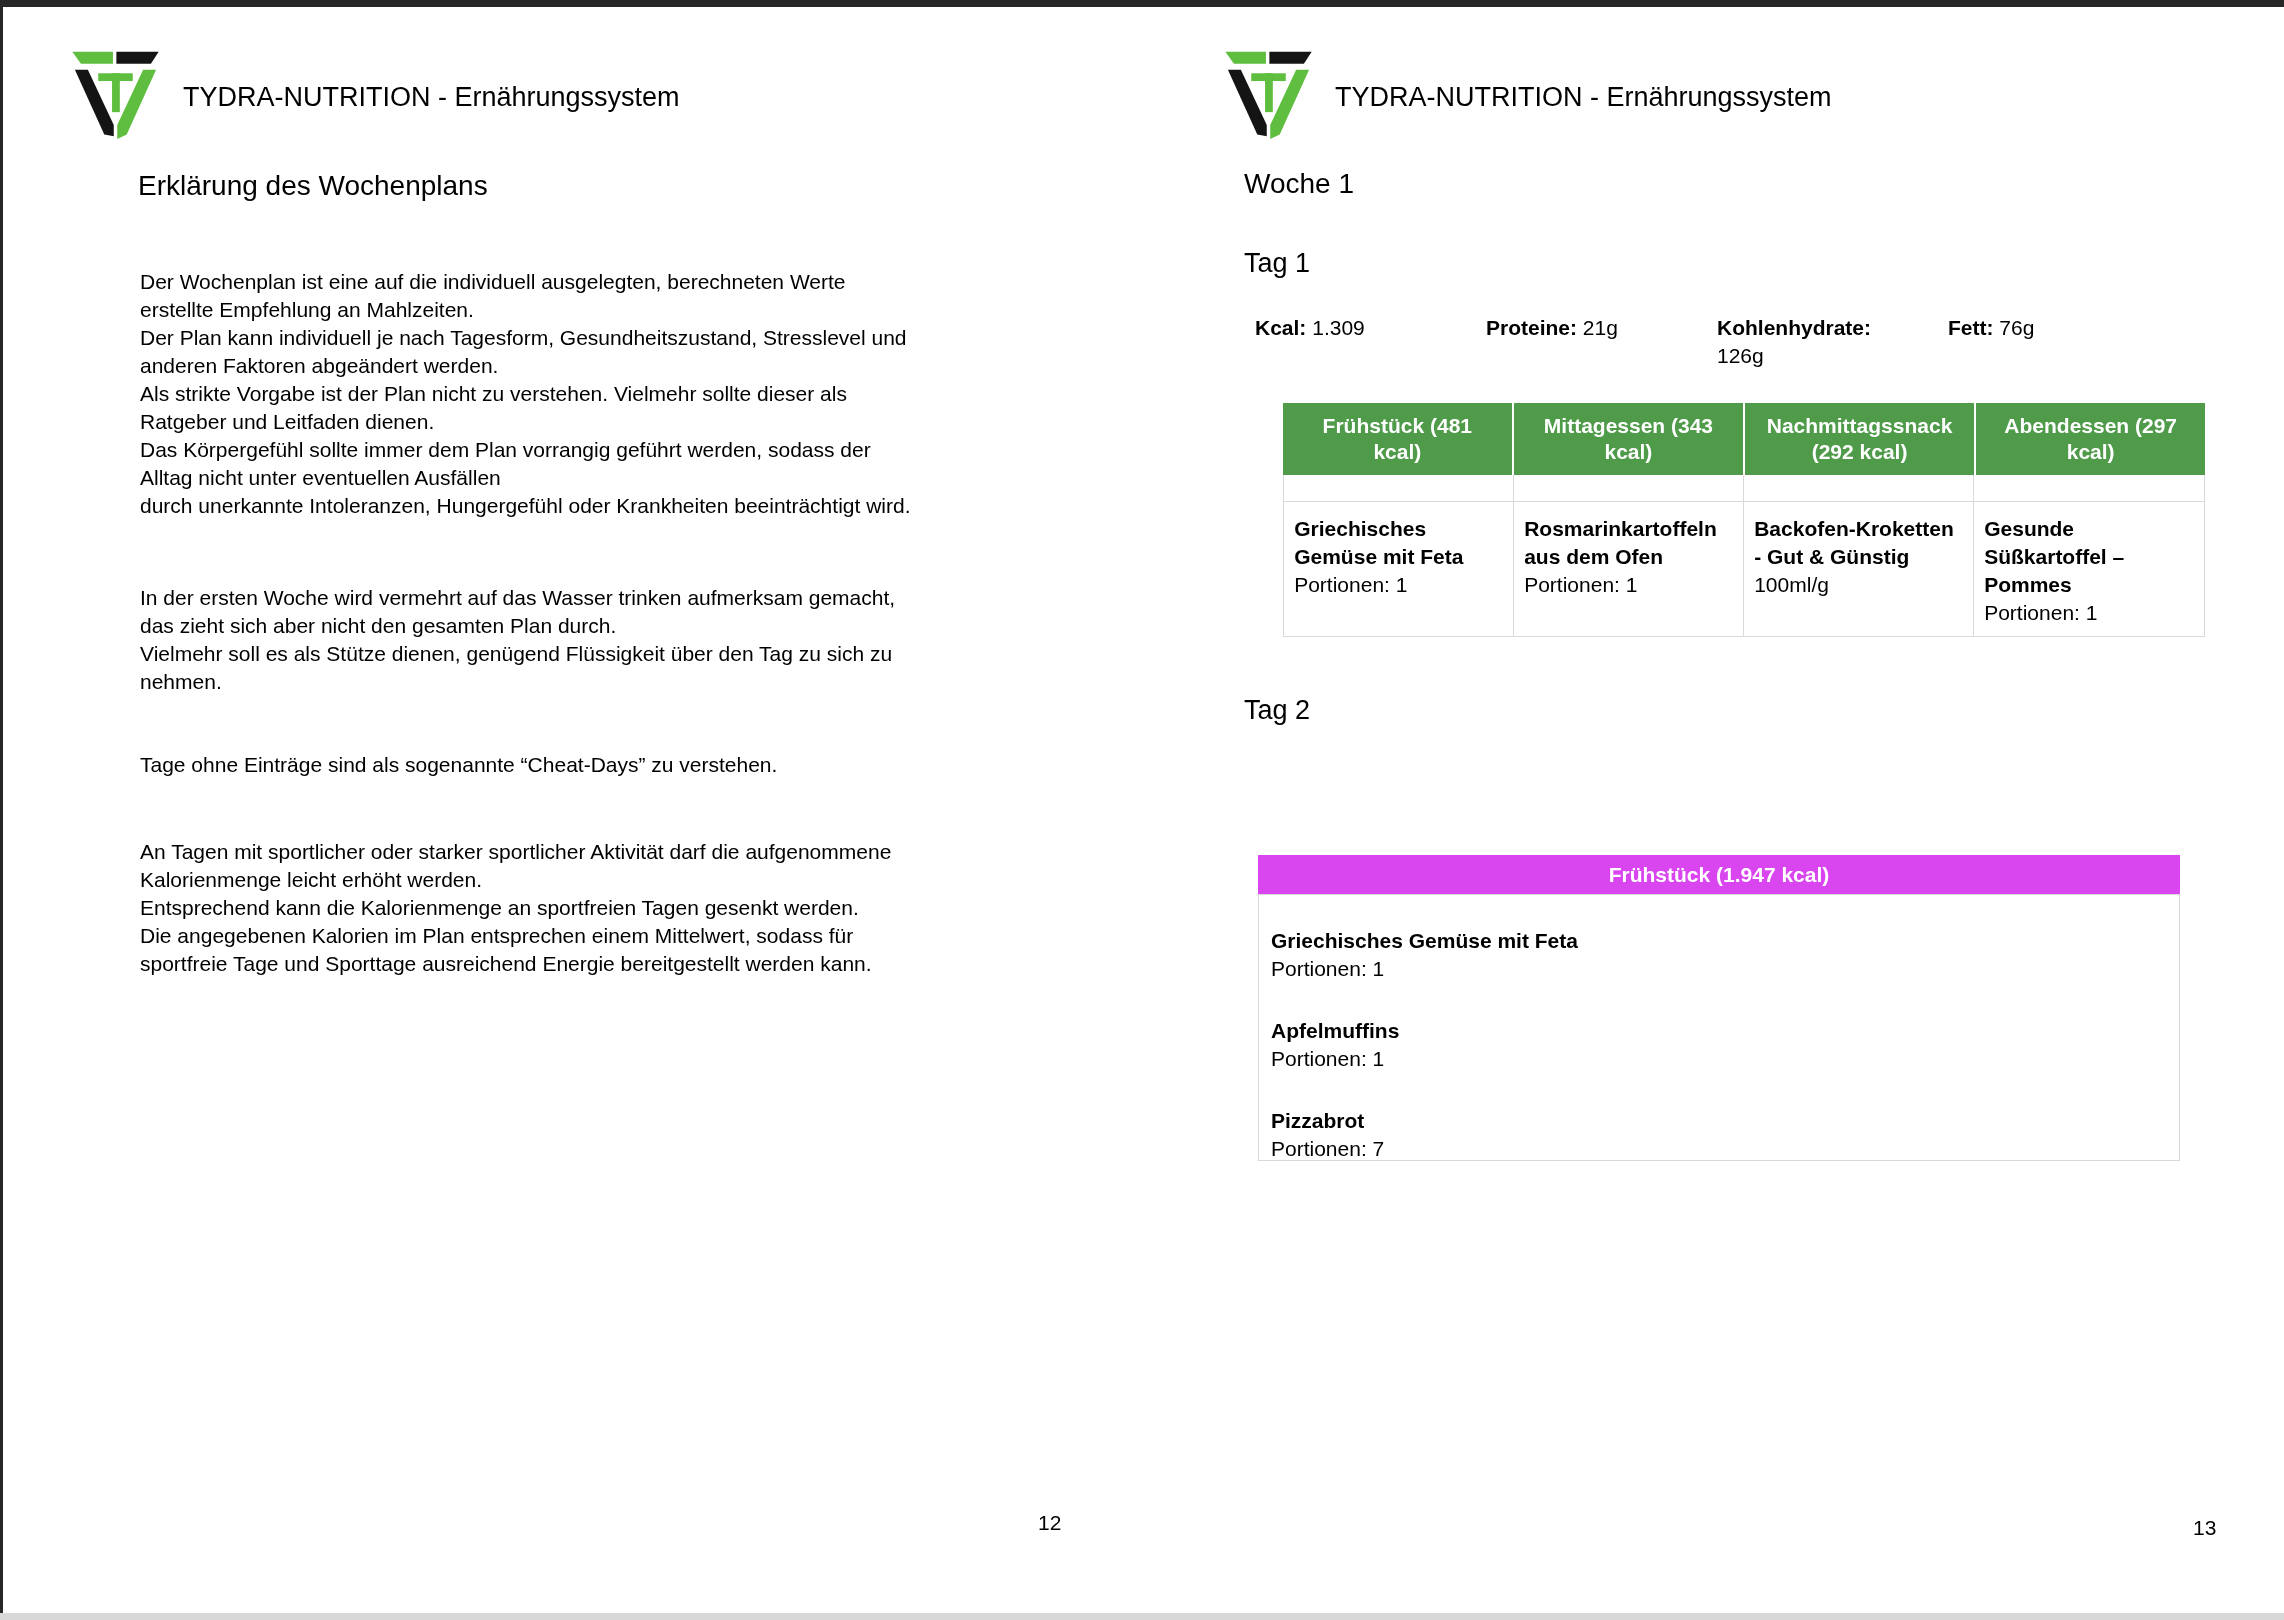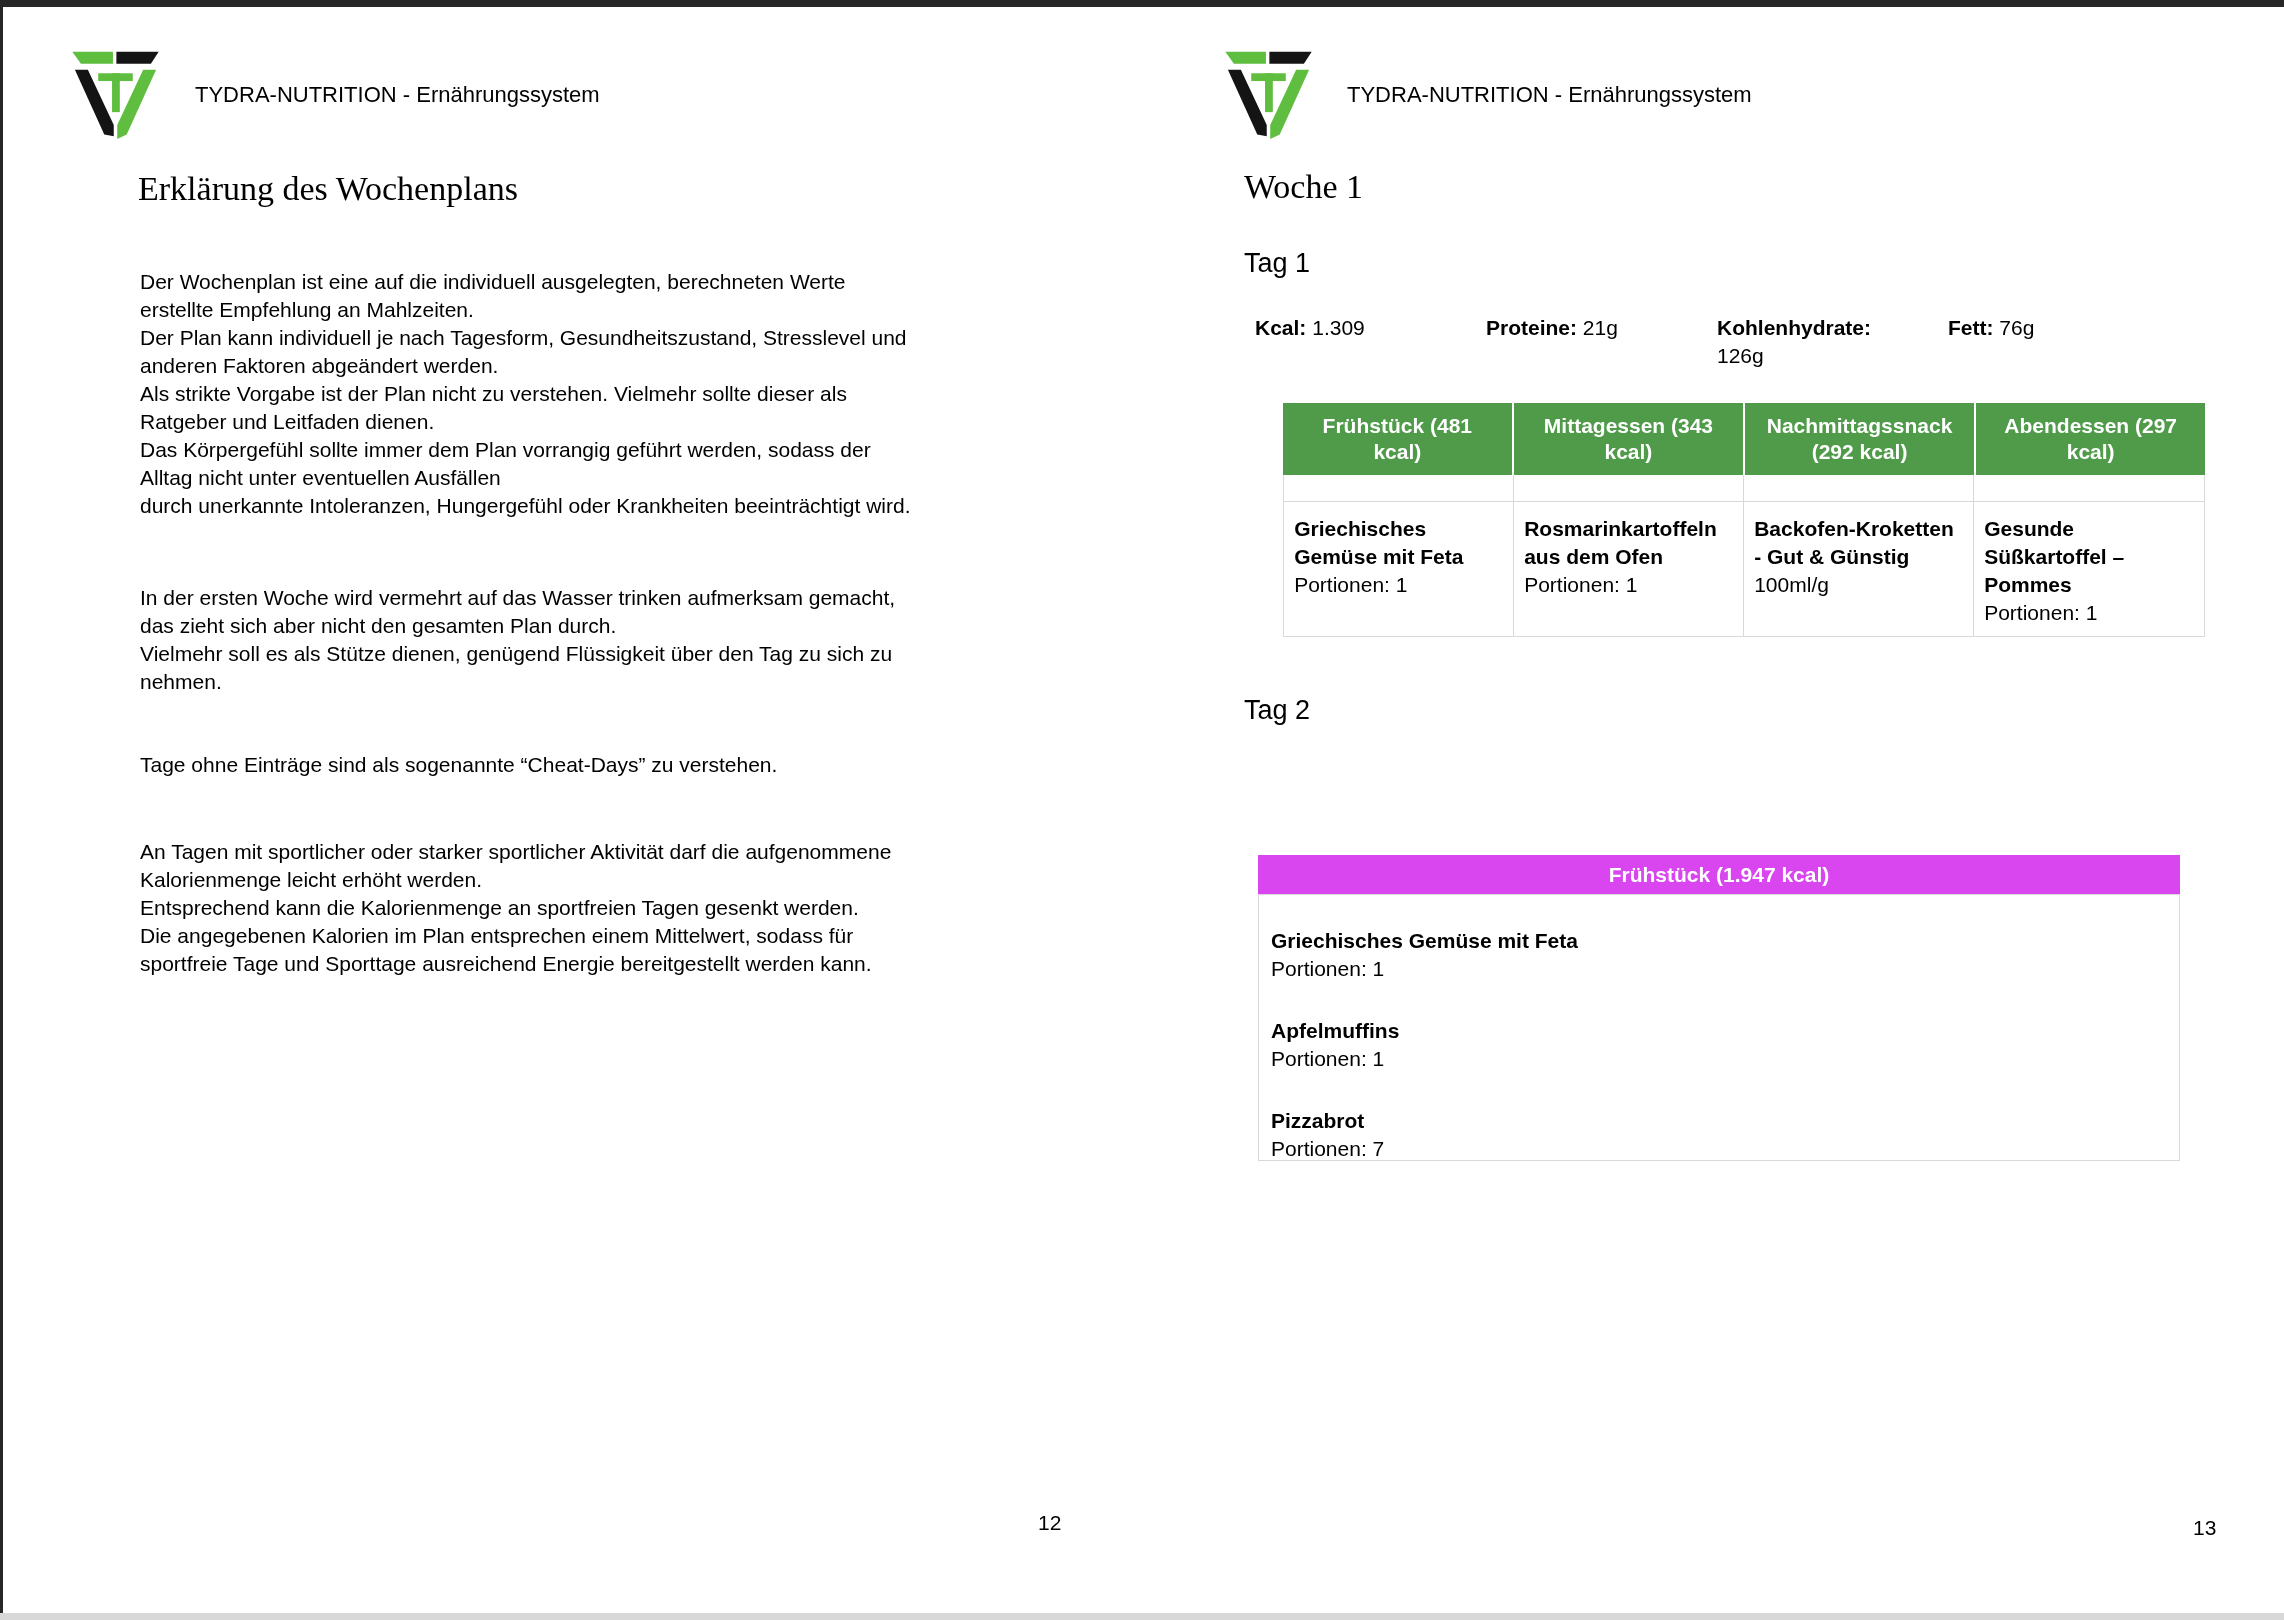--- a/index.html
+++ b/index.html
@@ -9,22 +9,22 @@
   }
   .chrome-top{position:absolute;left:0;top:0;width:2284px;height:6.8px;background:#272727;}
   .chrome-left{position:absolute;left:0;top:0;width:3.4px;height:1613px;background:#272727;}
   .chrome-bottom{position:absolute;left:0;top:1613px;width:2284px;height:6.8px;background:#d8d8d8;}
 
   .page{position:absolute;top:0;height:1610px;}
   #page-left{left:0;width:1146px;}
   #page-right{left:1151px;width:1134px;}
 
   .logo{position:absolute;}
-  .brand{position:absolute;font-size:22px;white-space:nowrap;margin-left:12px;}
-  .page-title{position:absolute;font-size:34px;white-space:nowrap;font-family:Liberation Serif, serif;}
+  .brand{position:absolute;font-size:27px;white-space:nowrap;}
+  .page-title{position:absolute;font-size:28px;white-space:nowrap;}
   .body-copy{position:absolute;font-size:21px;line-height:28px;}
   .body-copy p{margin:0;white-space:pre-line;}
   .body-copy p.p1{margin-bottom:64px;}
   .body-copy p.p2{margin-bottom:55px;}
   .body-copy p.p3{margin-bottom:59px;}
   .page-num{position:absolute;font-size:21px;}
 
   .day-label{position:absolute;font-size:27px;white-space:nowrap;}
   .macro-row{position:absolute;display:grid;grid-template-columns:repeat(4,231px);width:925px;}
   .macro-cell{font-size:21px;line-height:28px;max-width:191px;}

